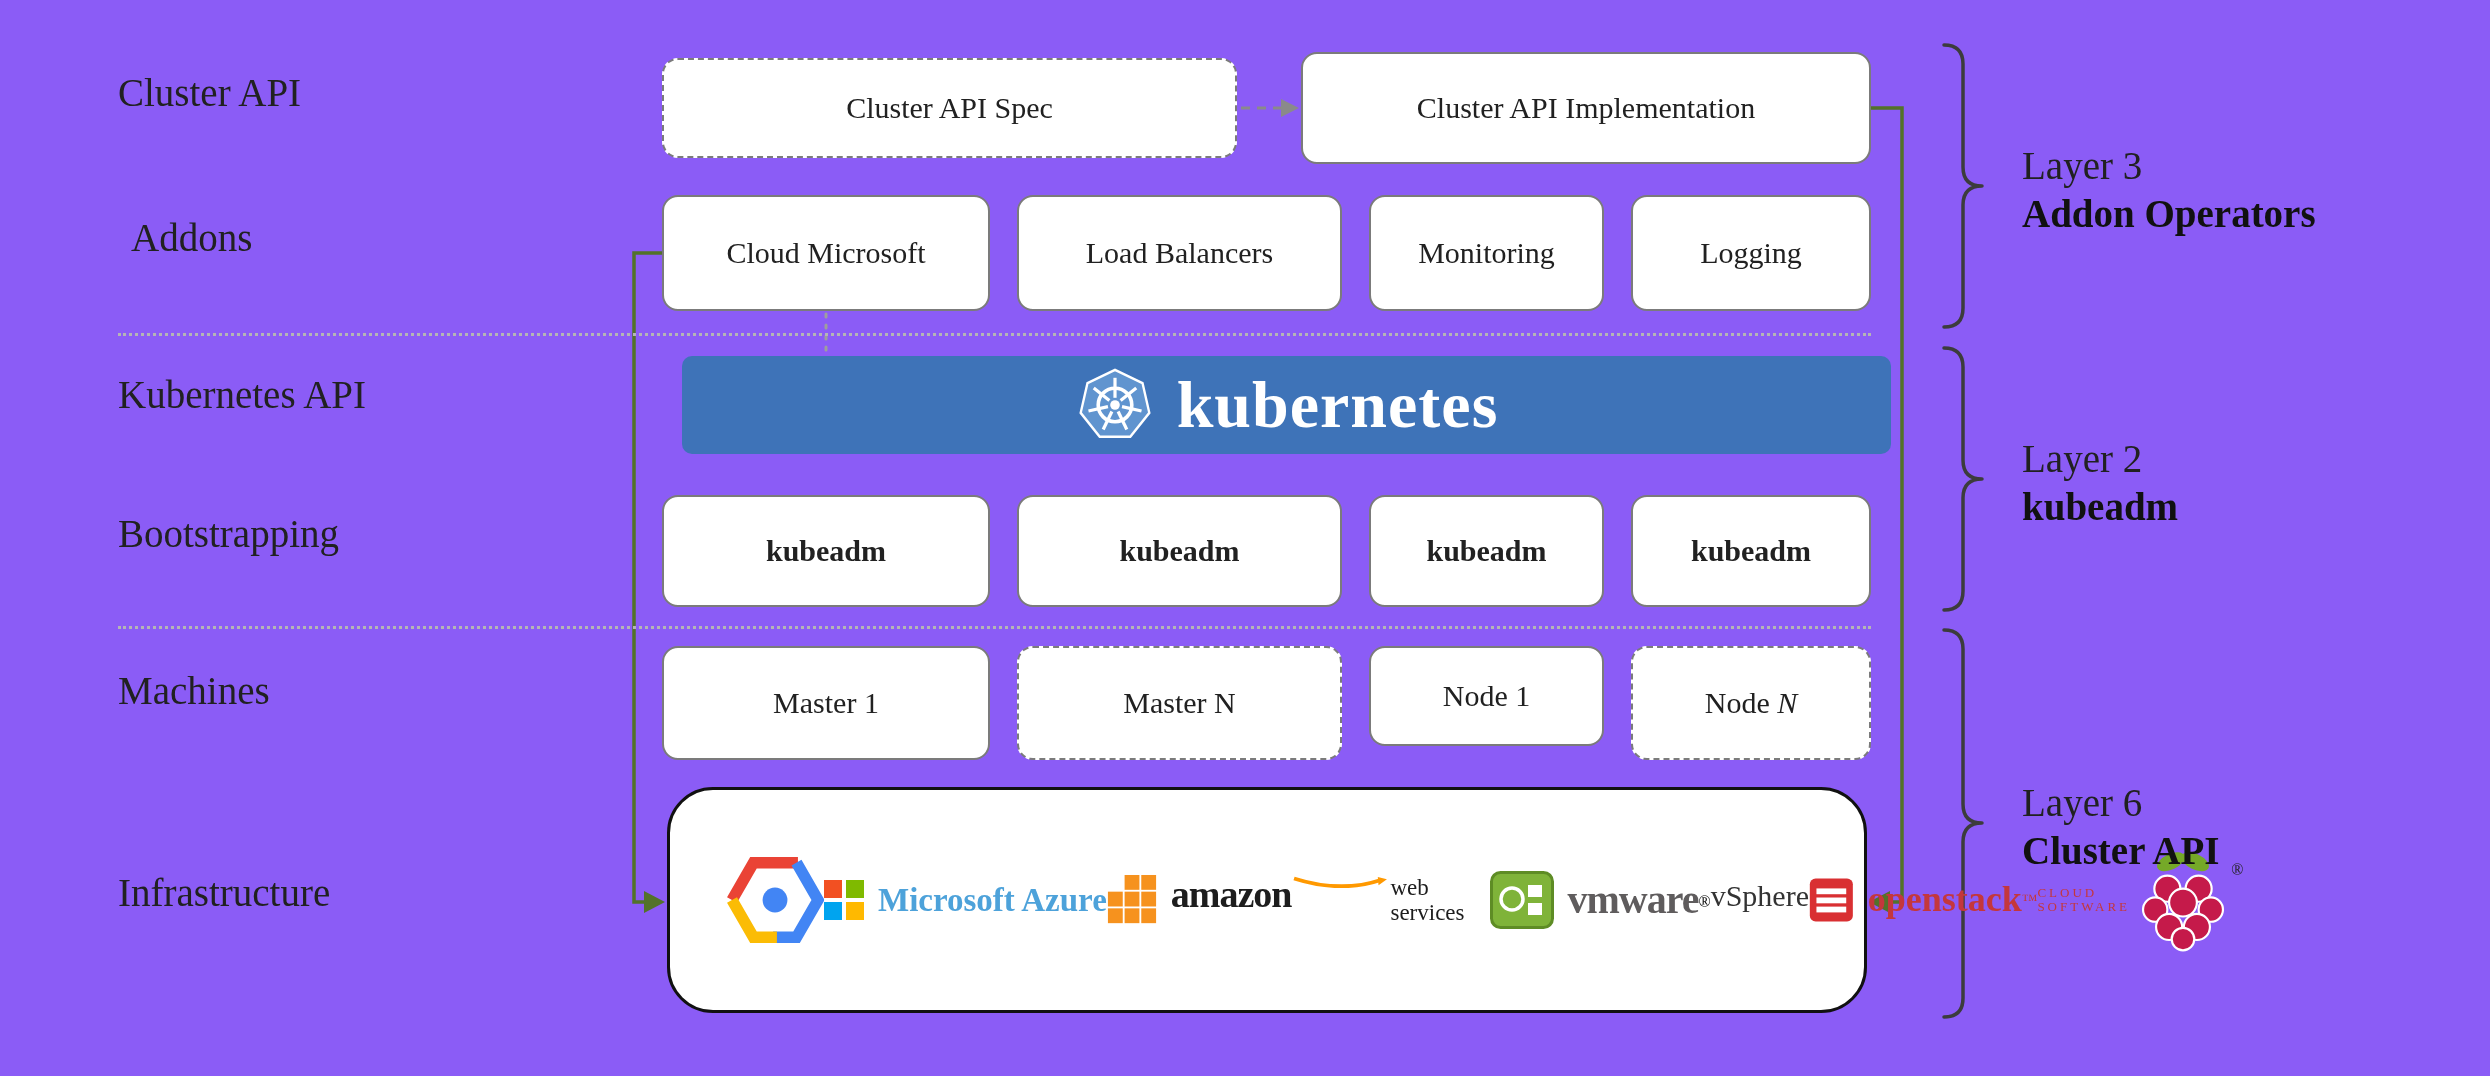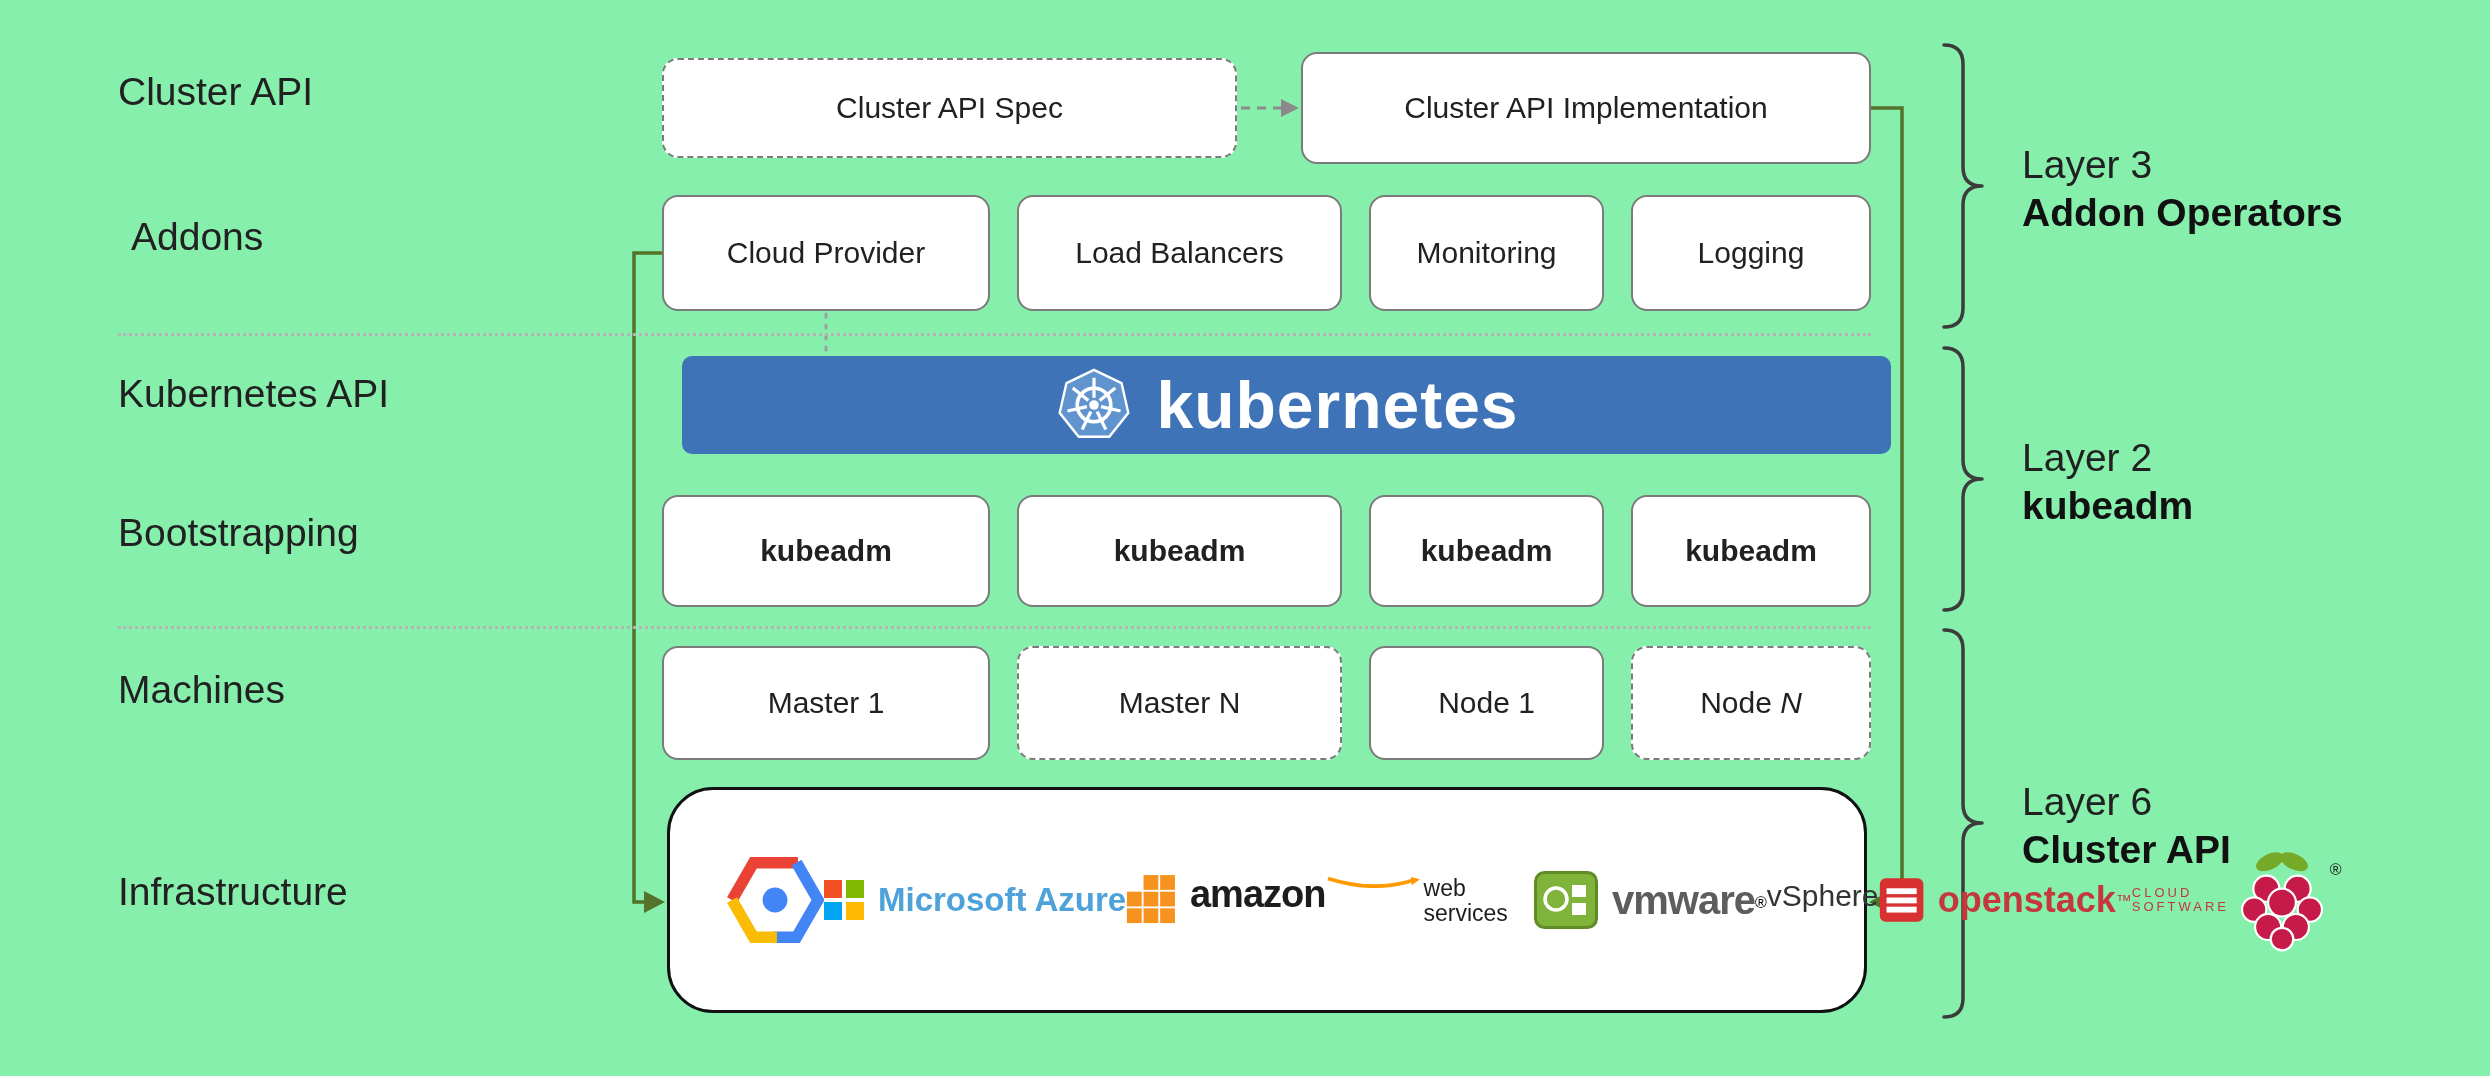--- a/index.html
+++ b/index.html
@@ -1,16 +1,16 @@
 <!DOCTYPE html>
 <html><head>
 <meta charset="utf-8">
 <style>
   html,body{margin:0;padding:0;background:#ffffff;}
-  .canvas{position:relative;width:2490px;height:1076px;background:#86efac;font-family:Liberation Sans, sans-serif;overflow:hidden;}
+  .canvas{position:relative;width:2490px;height:1076px;background:#8b5cf6;font-family:Liberation Serif, serif;overflow:hidden;}
   .overlay{position:absolute;left:0;top:0;pointer-events:none;}
   .row-label{position:absolute;font-size:39px;color:#212121;white-space:nowrap;}
   .box{position:absolute;box-sizing:border-box;background:#fff;border:2.5px solid #7b7b7b;border-radius:16px;display:flex;align-items:center;justify-content:center;font-size:30px;color:#212121;white-space:nowrap;}
   .box.dashed{border-style:dashed;}
   .box.bold{font-weight:bold;}
   .separator{position:absolute;border-top:3px dotted #b5b5b5;height:0;}
   .banner{position:absolute;left:662px;top:356px;width:1209px;height:98px;background:#3e73b8;border-radius:10px;display:flex;align-items:center;justify-content:center;gap:22px;margin-left:20px;}
   .banner-text{color:#fff;font-size:66px;font-weight:bold;letter-spacing:1px;}
   .infra-box{position:absolute;left:667px;top:787px;width:1200px;height:226px;box-sizing:border-box;border:3.5px solid #111;border-radius:46px;background:#fff;display:flex;align-items:center;justify-content:space-between;padding:0 56px;}
   .logo-group{display:flex;align-items:center;gap:14px;position:relative;}
@@ -60,21 +60,21 @@
   <div class="row-label" style="left:118px;top:70px;">Cluster API</div>
   <div class="row-label" style="left:131px;top:215px;">Addons</div>
   <div class="row-label" style="left:118px;top:372px;">Kubernetes API</div>
   <div class="row-label" style="left:118px;top:511px;">Bootstrapping</div>
   <div class="row-label" style="left:118px;top:668px;">Machines</div>
   <div class="row-label" style="left:118px;top:870px;">Infrastructure</div>
 
   <div class="box dashed" style="left:662px;top:58px;width:575px;height:100px;">Cluster API Spec</div>
   <div class="box" style="left:1301px;top:52px;width:570px;height:112px;">Cluster API Implementation</div>
 
-  <div class="box" style="left:662px;top:195px;width:328px;height:116px;">Cloud Provider</div>
+  <div class="box" style="left:662px;top:195px;width:328px;height:116px;">Cloud Microsoft</div>
   <div class="box" style="left:1017px;top:195px;width:325px;height:116px;">Load Balancers</div>
   <div class="box" style="left:1369px;top:195px;width:235px;height:116px;">Monitoring</div>
   <div class="box" style="left:1631px;top:195px;width:240px;height:116px;">Logging</div>
 
   <div class="separator" style="left:118px;top:333px;width:1753px;"></div>
   <div class="separator" style="left:118px;top:626px;width:1753px;"></div>
 
   <div class="banner">
     <svg width="80" height="80" viewBox="0 0 100 100">
       <polygon points="50,6 84.4,22.6 92.9,59.8 69.1,89.6 30.9,89.6 7.1,59.8 15.6,22.6" fill="#6094cf" stroke="#ffffff" stroke-width="3"></polygon>
@@ -93,21 +93,21 @@
     <span class="banner-text">kubernetes</span>
   </div>
 
   <div class="box bold" style="left:662px;top:495px;width:328px;height:112px;">kubeadm</div>
   <div class="box bold" style="left:1017px;top:495px;width:325px;height:112px;">kubeadm</div>
   <div class="box bold" style="left:1369px;top:495px;width:235px;height:112px;">kubeadm</div>
   <div class="box bold" style="left:1631px;top:495px;width:240px;height:112px;">kubeadm</div>
 
   <div class="box" style="left:662px;top:646px;width:328px;height:114px;">Master 1</div>
   <div class="box dashed" style="left:1017px;top:646px;width:325px;height:114px;">Master N</div>
-  <div class="box" style="left:1369px;top:646px;width:235px;height:114px;">Node 1</div>
+  <div class="box" style="left:1369px;top:646px;width:235px;height:100px;">Node 1</div>
   <div class="box dashed" style="left:1631px;top:646px;width:240px;height:114px;">
     <span class="pre">Node </span>
       <span class="italic">N</span>
   </div>
 
   <div class="infra-box">
 
     <div class="logo-group">
       <svg width="98" height="86" viewBox="0 0 100 90">
         <path d="M5 45 L27.5 6 L74 6" fill="none" stroke="#EA4335" stroke-width="12"></path>

